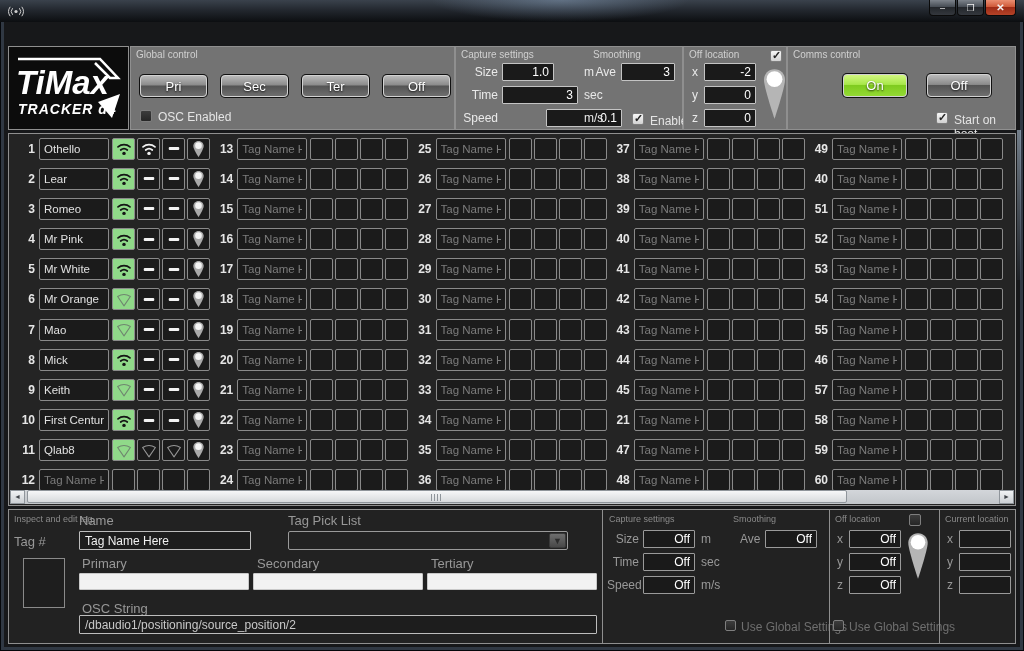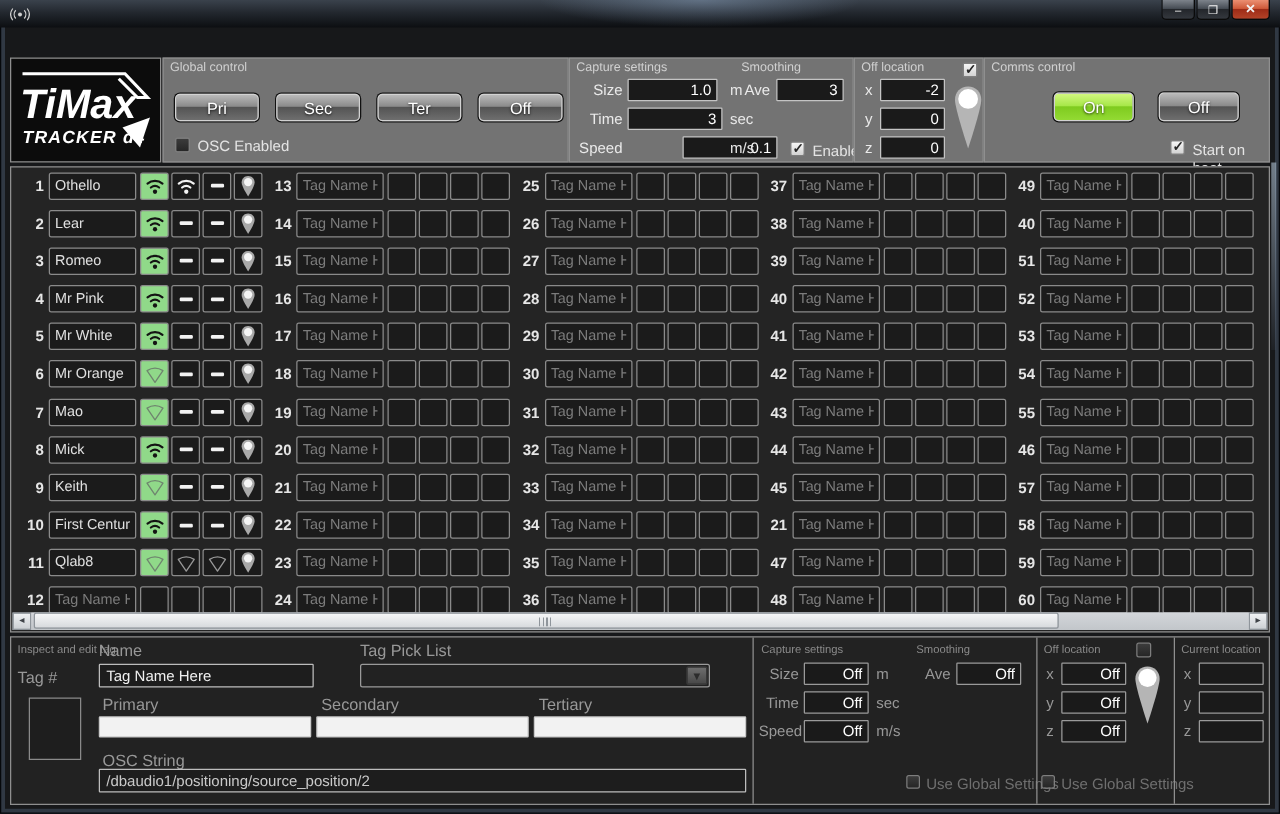--- a/index.html
+++ b/index.html
@@ -119,21 +119,21 @@
     <button class="metal-btn" style="left:90px">Sec</button>
     <button class="metal-btn" style="left:171px">Ter</button>
     <button class="metal-btn" style="left:252px">Off</button>
     <span class="cb" style="position:absolute;left:9px;top:63px"></span>
     <span class="cb-row-label" style="left:27px;top:63px">OSC Enabled</span>
   </div>
 
   <div class="panel" style="left:455px;top:46px;width:228px;height:84px">
     <span class="grp-label">Capture settings</span>
     <span class="fld-label" style="left:2px;top:18px;width:40px">Size</span>
-    <input class="fld-input" style="left: 46px; top: 16px; width: 72px;" value="1.0">
+    <input class="fld-input" style="left: 46px; top: 16px; width: 52px;" value="1.0">
     <span class="unit" style="left:128px;top:18px">m</span>
     <span class="fld-label" style="left:2px;top:41px;width:40px">Time</span>
     <input class="fld-input" style="left: 46px; top: 39px; width: 76px;" value="3">
     <span class="unit" style="left:128px;top:41px">sec</span>
     <span class="fld-label" style="left:2px;top:64px;width:40px">Speed</span>
     <input class="fld-input" style="left: 46px; top: 62px; width: 76px; margin-left: 44px;" value="0.1">
     <span class="unit" style="left:128px;top:64px">m/s</span>
     <span class="grp-label" style="left:137px">Smoothing</span>
     <span class="fld-label" style="left:136px;top:18px;width:24px">Ave</span>
     <input class="fld-input" style="left: 165px; top: 16px; width: 54px;" value="3">

